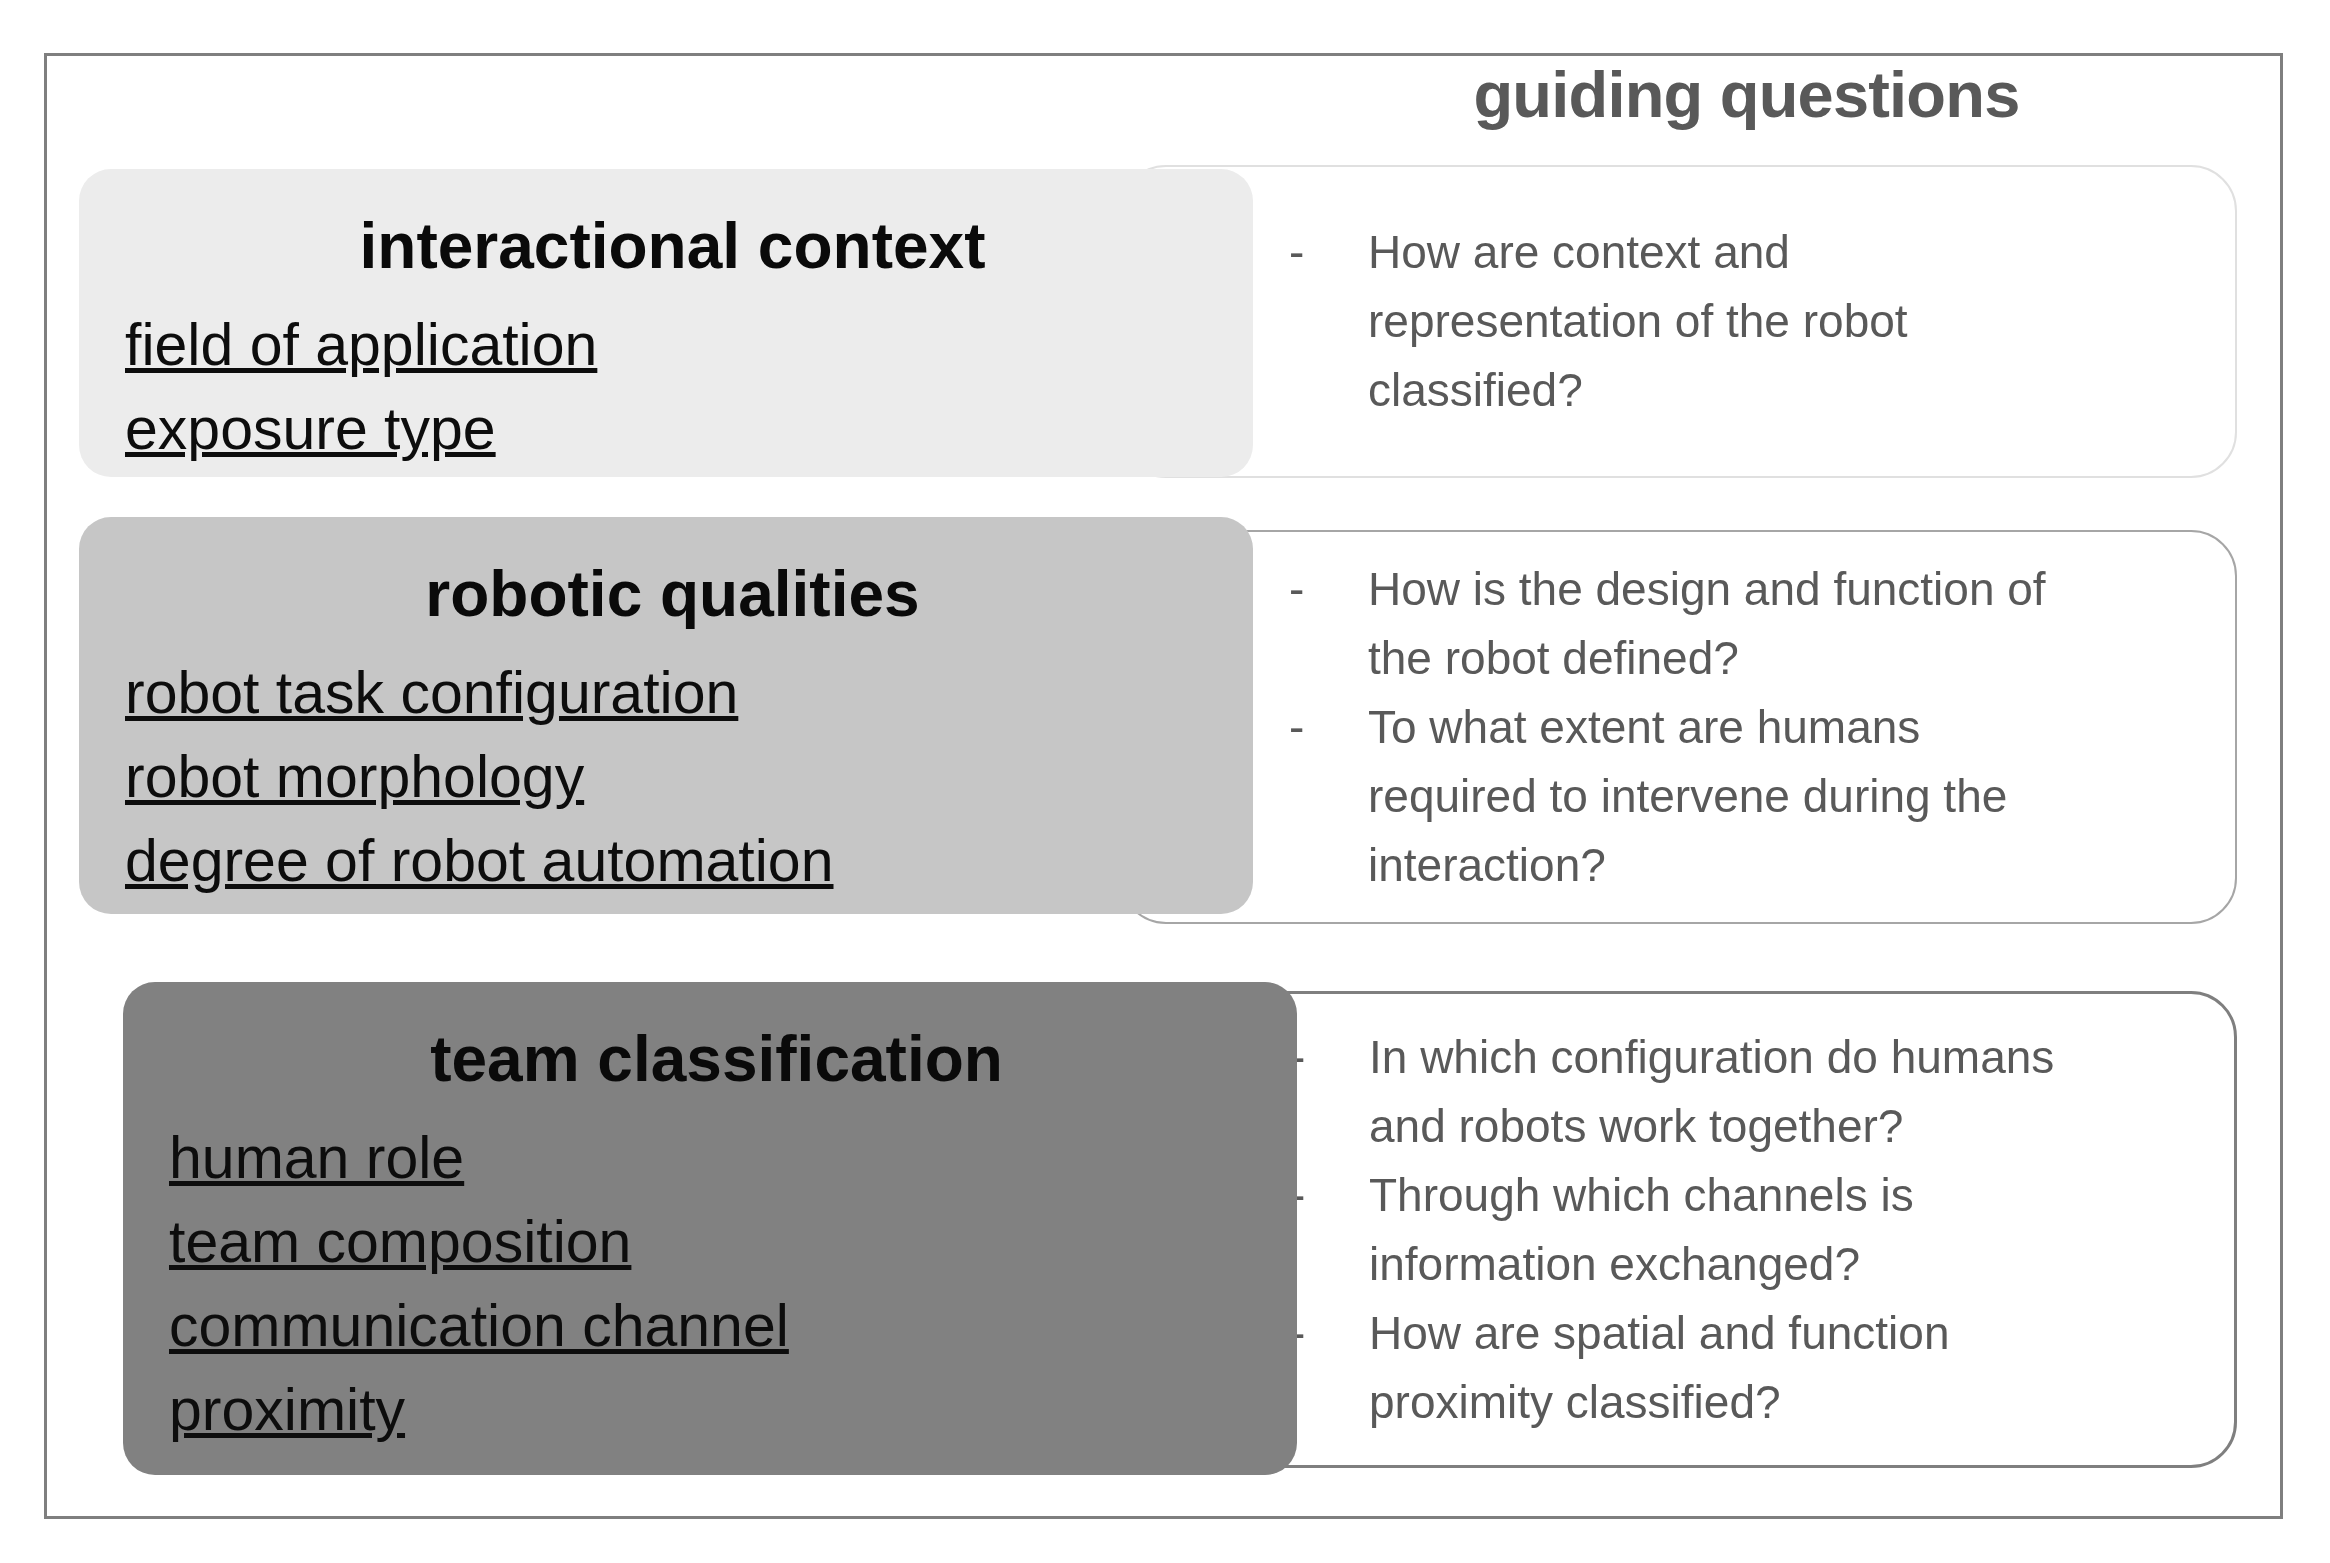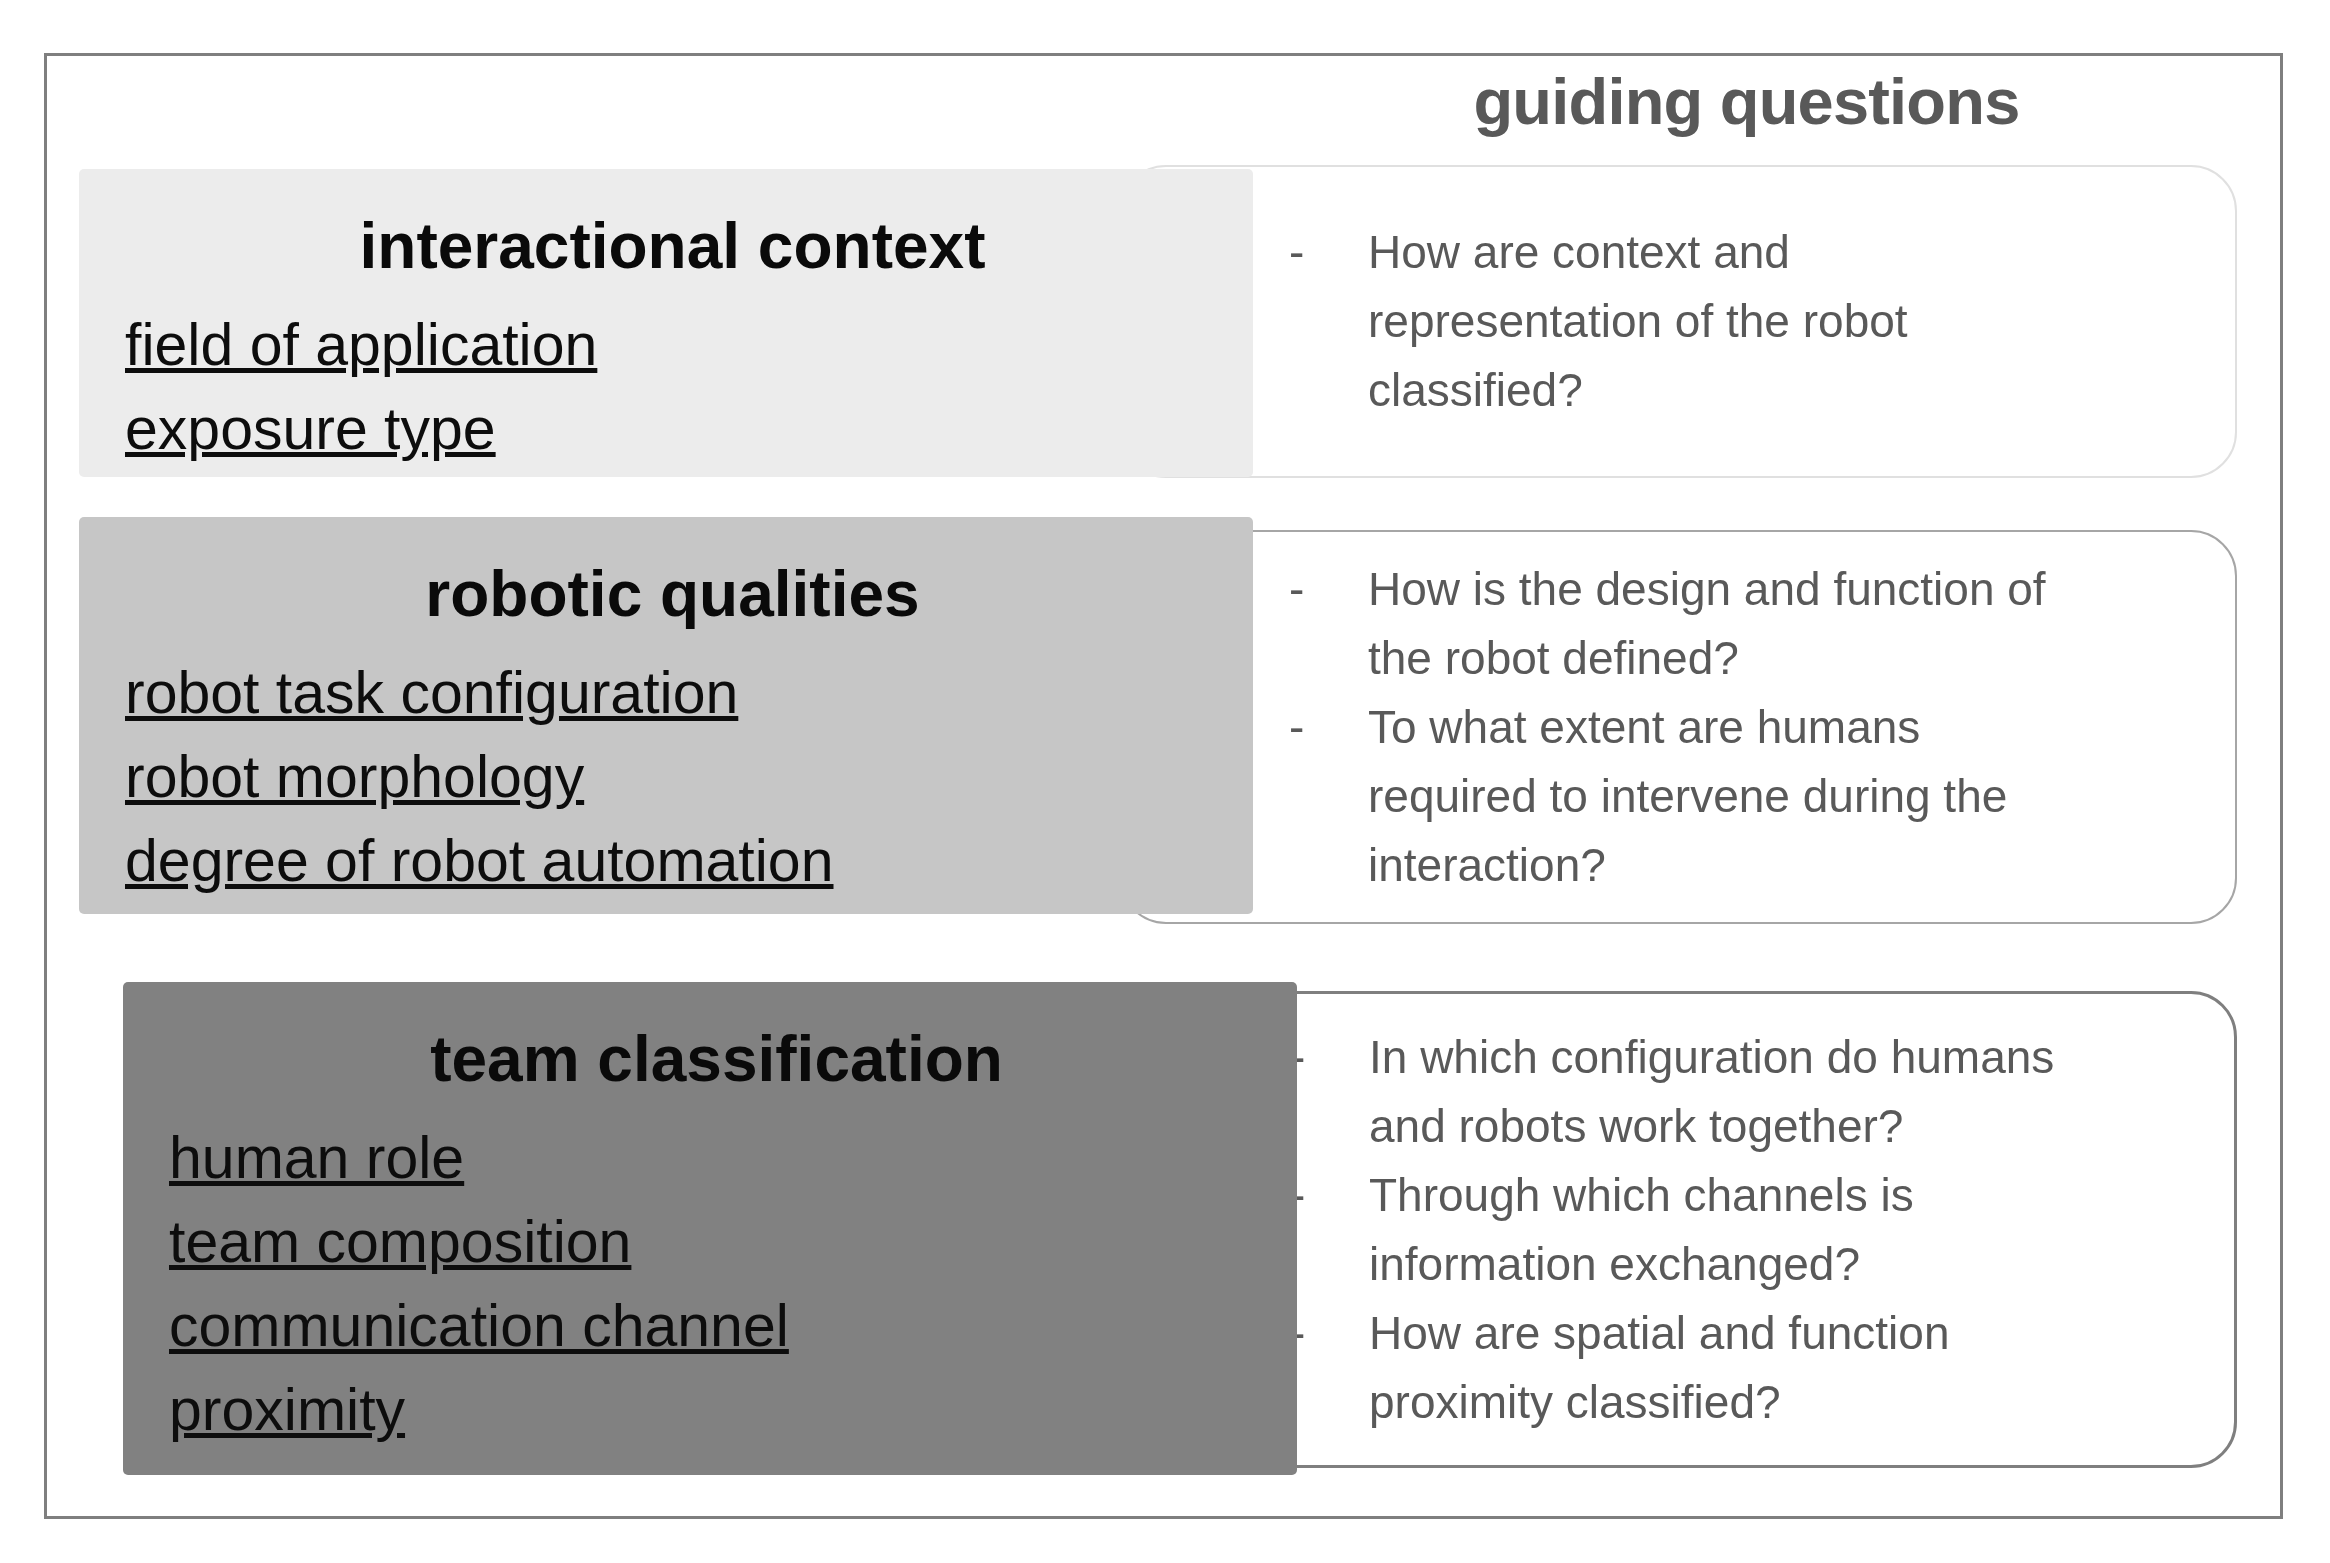--- a/index.html
+++ b/index.html
@@ -13,21 +13,21 @@
   }
   #frame {
     position: absolute;
     left: 44px; top: 53px;
     width: 2233px; height: 1460px;
     border: 3.3px solid #7f7f7f;
     background: #ffffff;
   }
   .gq-title {
     position: absolute;
-    left: 1287px; top: 64px;
+    left: 1287px; top: 57px;
     width: 919px;
     text-align: center;
     font-size: 65px;
     font-weight: bold;
     color: #595959;
     letter-spacing: -0.8px;
   }
   
   .qbox {
     position: absolute;
@@ -58,21 +58,21 @@
   }
   .qtext {
     white-space: pre-line;
     flex: 1 1 auto;
   }
   
   .catbox {
     position: absolute;
     left: 79px;
     width: 1174px;
-    border-radius: 5px;
+    border-radius: 32px;
     box-sizing: border-box;
     padding: 44px 33px 0 46px;
     z-index: 2;
   }
   .catbox.r1 { top: 169px;  height: 308px; }
   .catbox.r2 { top: 517px;  height: 397px; }
   .catbox.r3 { top: 982px; height: 493px; }
   .cat-title {
     text-align: center;
     font-size: 64px;

